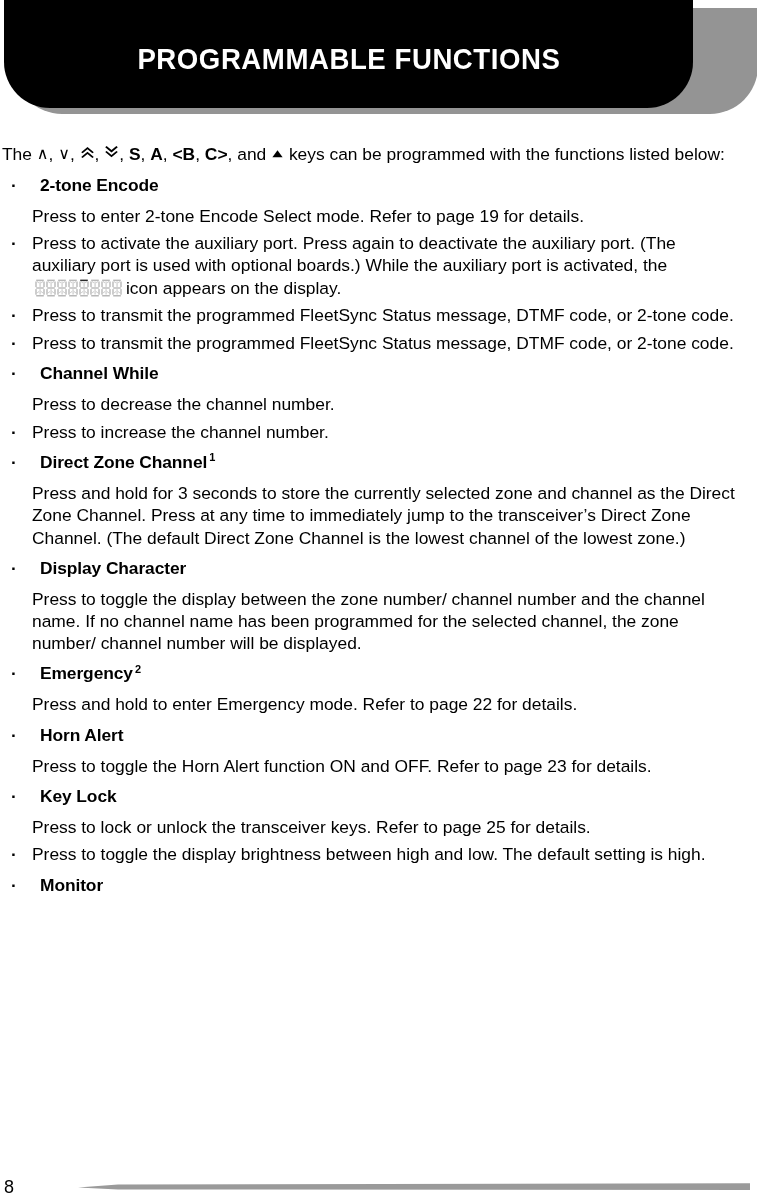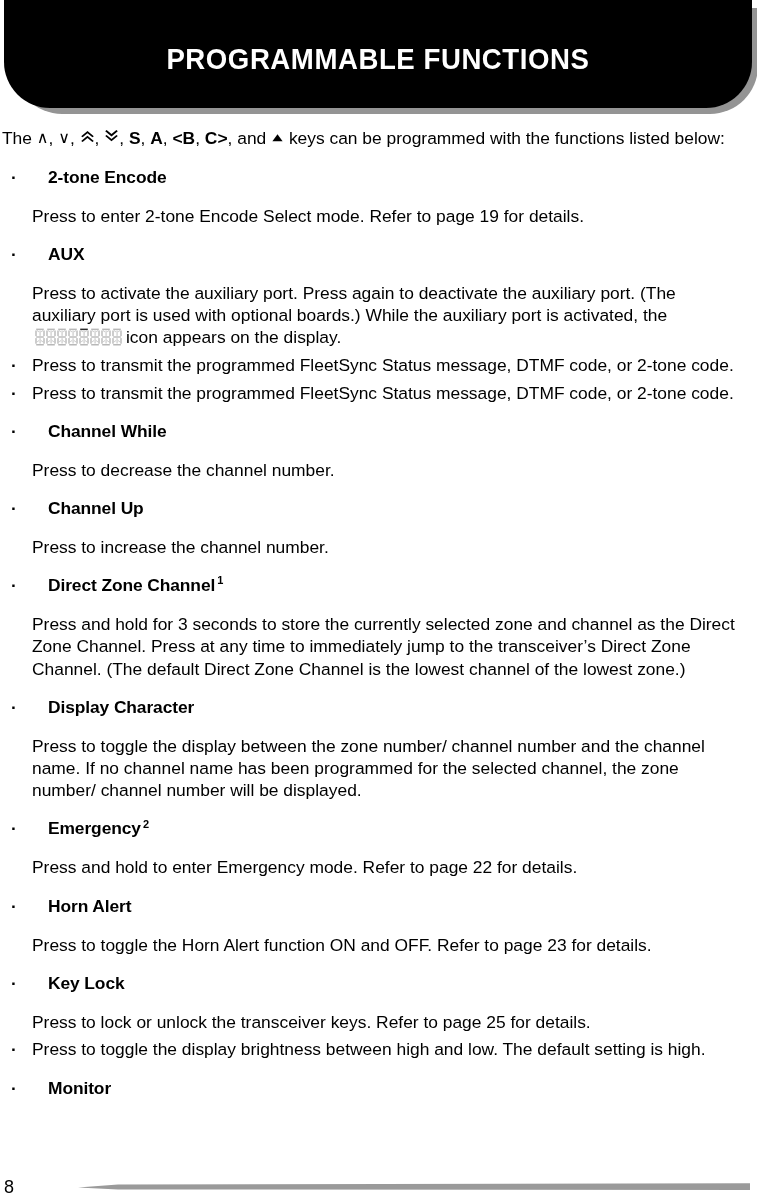--- a/index.html
+++ b/index.html
@@ -32,21 +32,21 @@
     width: 744px;
     height: 106px;
     background: #949494;
     border-bottom-left-radius: 48px;
     border-bottom-right-radius: 48px;
   }
   .header-banner {
     position: absolute;
     left: 4px;
     top: 0;
-    width: 748px;
+    width: 689px;
     height: 108px;
     background: #000000;
     border-bottom-left-radius: 46px;
     border-bottom-right-radius: 46px;
     display: flex;
     align-items: center;
     justify-content: center;
     text-align: center;
   }
   .header-title {
@@ -59,21 +59,21 @@
     transform-origin: center;
     white-space: nowrap;
     line-height: 1;
     padding-top: 10px;
   }
 
   
   .content {
     position: absolute;
     left: 0;
-    top: 128px;
+    top: 144px;
     width: 757px;
   }
   .intro {
     font-size: 17.4px;
     line-height: 21.5px;
     margin: 0 0 4px 0;
     padding: 0 4px 0 2px;
   }
   .intro .keysym {
     font-weight: normal;
@@ -98,21 +98,21 @@
     left: 11px;
     top: 0;
     font-size: 17.4px;
     line-height: 23px;
     font-weight: bold;
   }
   .fn-term {
     font-size: 17.4px;
     line-height: 23px;
     font-weight: bold;
-    margin: 16px;
+    margin: 8px;
     letter-spacing: -0.1px;
   }
   .fn-term sup {
     font-size: 11px;
     font-weight: bold;
     vertical-align: super;
     line-height: 0;
     padding-left: 2px;
   }
   .fn-desc {
@@ -183,21 +183,20 @@
   <ul class="fn-list">
 
     <li class="fn-item">
       <span class="fn-bullet">·</span>
       <div class="fn-term"><span>2-tone Encode</span></div>
       <div class="fn-desc">Press to enter 2-tone Encode Select mode.  Refer to page 19 for details.</div>
     </li>
 
     <li class="fn-item">
       <span class="fn-bullet">·</span>
-      <div class="fn-term"><span>AUX</span></div>
       <div class="fn-desc"><span>Press to activate the auxiliary port.  Press again to deactivate the auxiliary port.  (The auxiliary port is used with optional boards.)  While the auxiliary port is activated, the</span><span class="seg-icon"><svg width="88" height="18" viewBox="0 0 88 18" aria-hidden="true">
               <g fill="#b8b8b8">
                 <g transform="translate(0,0)">
                   <rect x="1.2" y="0.6" width="7.6" height="1.5"></rect>
                   <rect x="0.3" y="2.5" width="1.4" height="5.6"></rect>
                   <rect x="8.3" y="2.5" width="1.4" height="5.6"></rect>
                   <rect x="4.6" y="2.6" width="0.9" height="5.3"></rect>
                   <rect x="1.9" y="3.0" width="2.2" height="0.7" transform="rotate(42 3 3.3)"></rect>
                   <rect x="5.9" y="3.0" width="2.2" height="0.7" transform="rotate(-42 7 3.3)"></rect>
                   <rect x="1.2" y="8.3" width="7.6" height="1.4"></rect>
@@ -328,21 +327,20 @@
     </li>
 
     <li class="fn-item">
       <span class="fn-bullet">·</span>
       <div class="fn-term"><span>Channel While</span></div>
       <div class="fn-desc">Press to decrease the channel number.</div>
     </li>
 
     <li class="fn-item">
       <span class="fn-bullet">·</span>
-      <div class="fn-term"><span>Channel Up</span></div>
       <div class="fn-desc">Press to increase the channel number.</div>
     </li>
 
     <li class="fn-item">
       <span class="fn-bullet">·</span>
       <div class="fn-term"><span>Direct Zone Channel</span><sup>1</sup></div>
       <div class="fn-desc">Press and hold for 3 seconds to store the currently selected zone and channel as the Direct Zone Channel.  Press at any time to immediately jump to the transceiver’s Direct Zone Channel.  (The default Direct Zone Channel is the lowest channel of the lowest zone.)</div>
     </li>
 
     <li class="fn-item">

